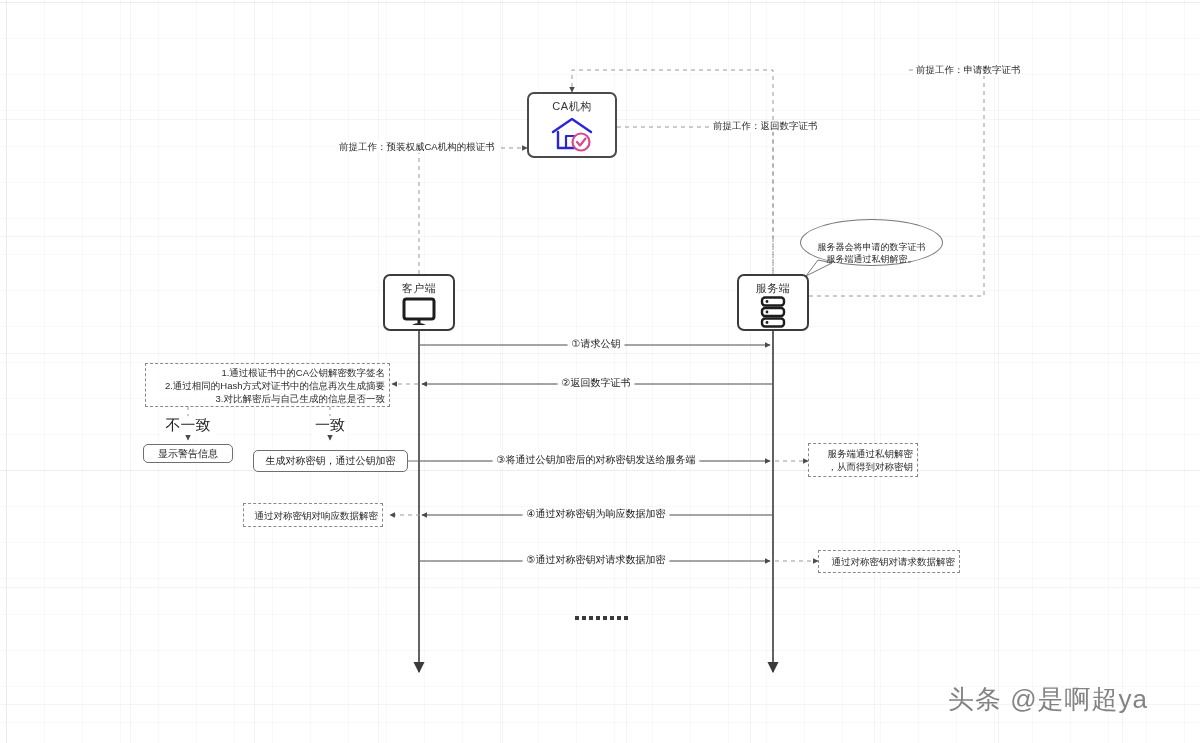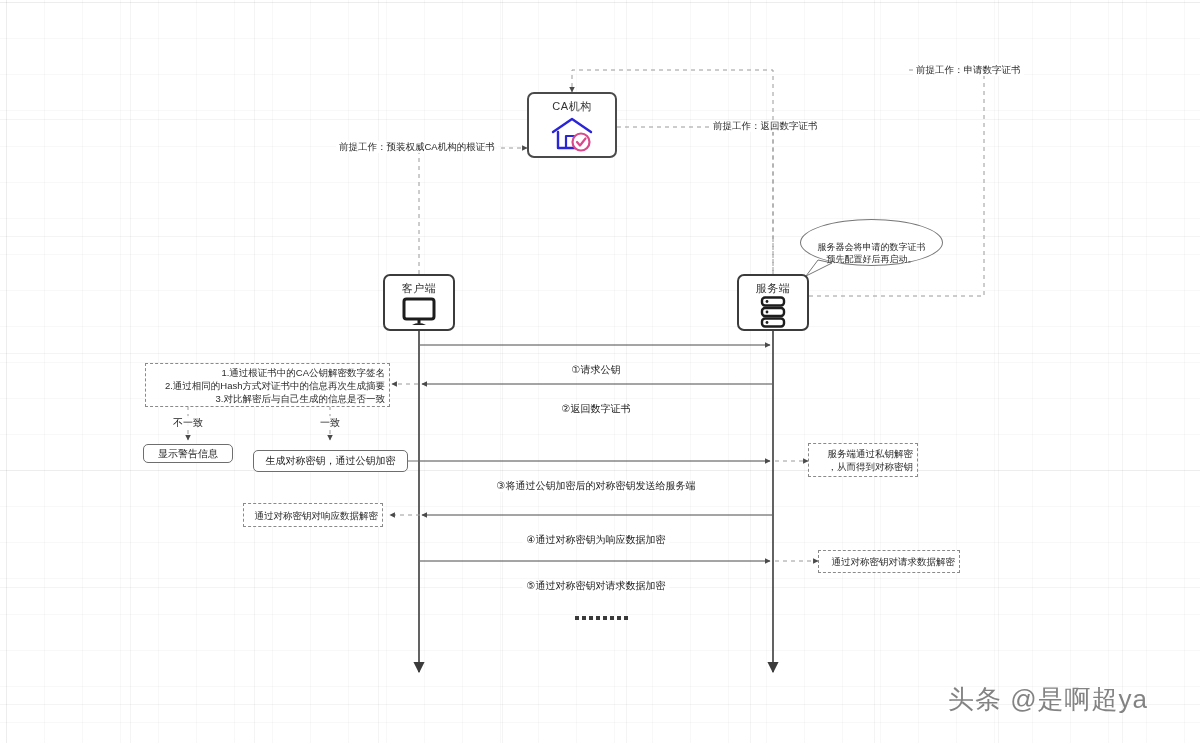--- a/index.html
+++ b/index.html
@@ -82,25 +82,24 @@
   }
   .msglabel{
     position:absolute;
     font-size:10px;
     color:#222;
     background:rgba(255,255,255,0.95);
     padding:0 4px;
     white-space:nowrap;
     transform:translateX(-50%);
     line-height:12px;
-    margin-top:26px;
   }
   .branchlabel{
     position:absolute;
-    font-size:10px;color:#222;
+    font-size:15px;color:#222;
     background:rgba(255,255,255,0.9);
     padding:0 3px;white-space:nowrap;
     transform:translateX(-50%);
   }
   .bubble{
     position:absolute;
     left:800px;top:219px;width:141px;height:45px;
     border:1px solid #777;
     border-radius:50%/50%;
     background:#ffffff;
@@ -208,21 +207,21 @@
     </div>
   </div>
 
   <div class="edgelabel" style="left:913px;top:64px;">前提工作：申请数字证书</div>
   <div class="edgelabel" style="left:710px;top:120px;">前提工作：返回数字证书</div>
   <div class="edgelabel" style="left:336px;top:141px;">前提工作：预装权威CA机构的根证书</div>
 
   <div class="bubble">
     <div>
       <div>服务器会将申请的数字证书</div>
-      <div>预先配置好后再启动。</div>
+      <div>服务端通过私钥解密。</div>
     </div>
   </div>
 
   <div class="msglabel" style="left:596px;top:338px;">①请求公钥</div>
   <div class="msglabel" style="left:596px;top:377px;">②返回数字证书</div>
   <div class="msglabel" style="left:596px;top:454px;">③将通过公钥加密后的对称密钥发送给服务端</div>
   <div class="msglabel" style="left:596px;top:508px;">④通过对称密钥为响应数据加密</div>
   <div class="msglabel" style="left:596px;top:554px;">⑤通过对称密钥对请求数据加密</div>
 
   <div class="note" style="left:145px;top:363px;width:245px;height:44px;">

